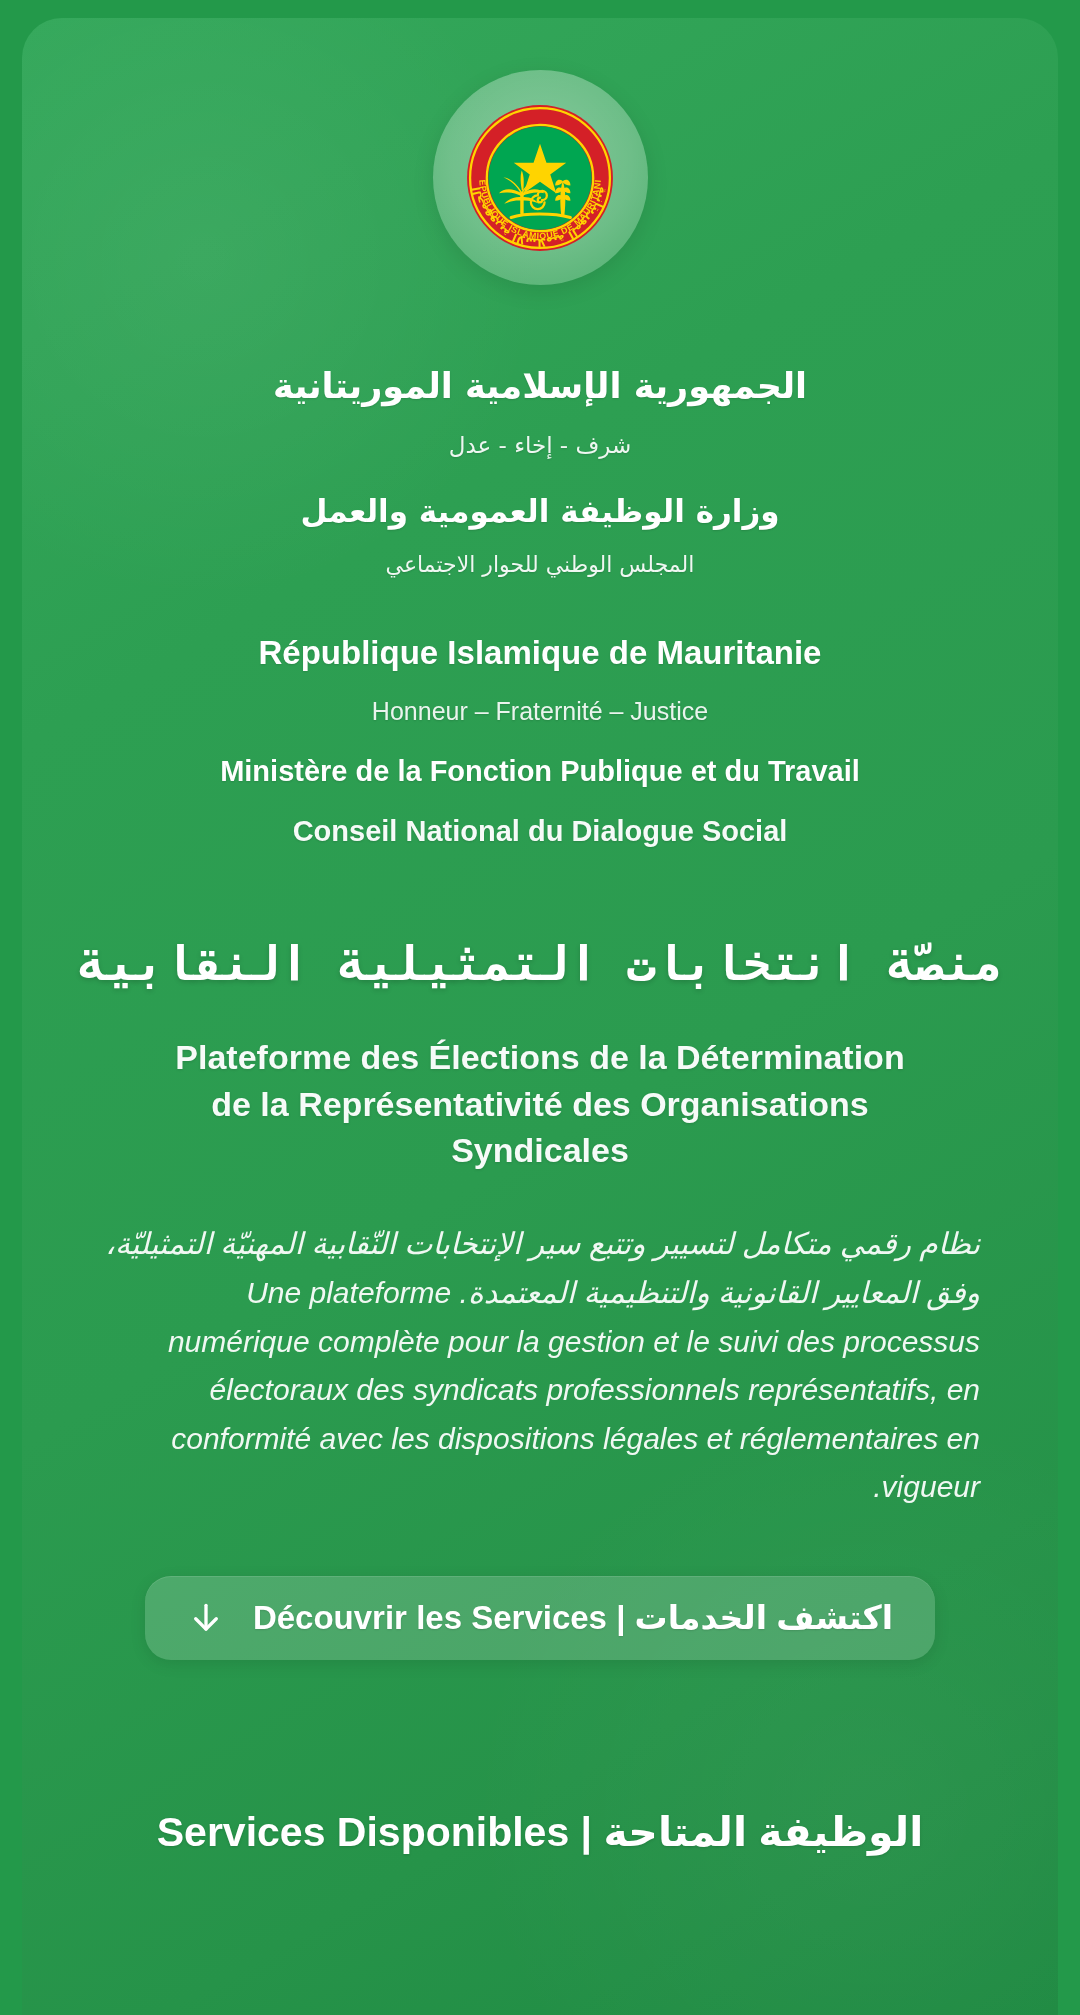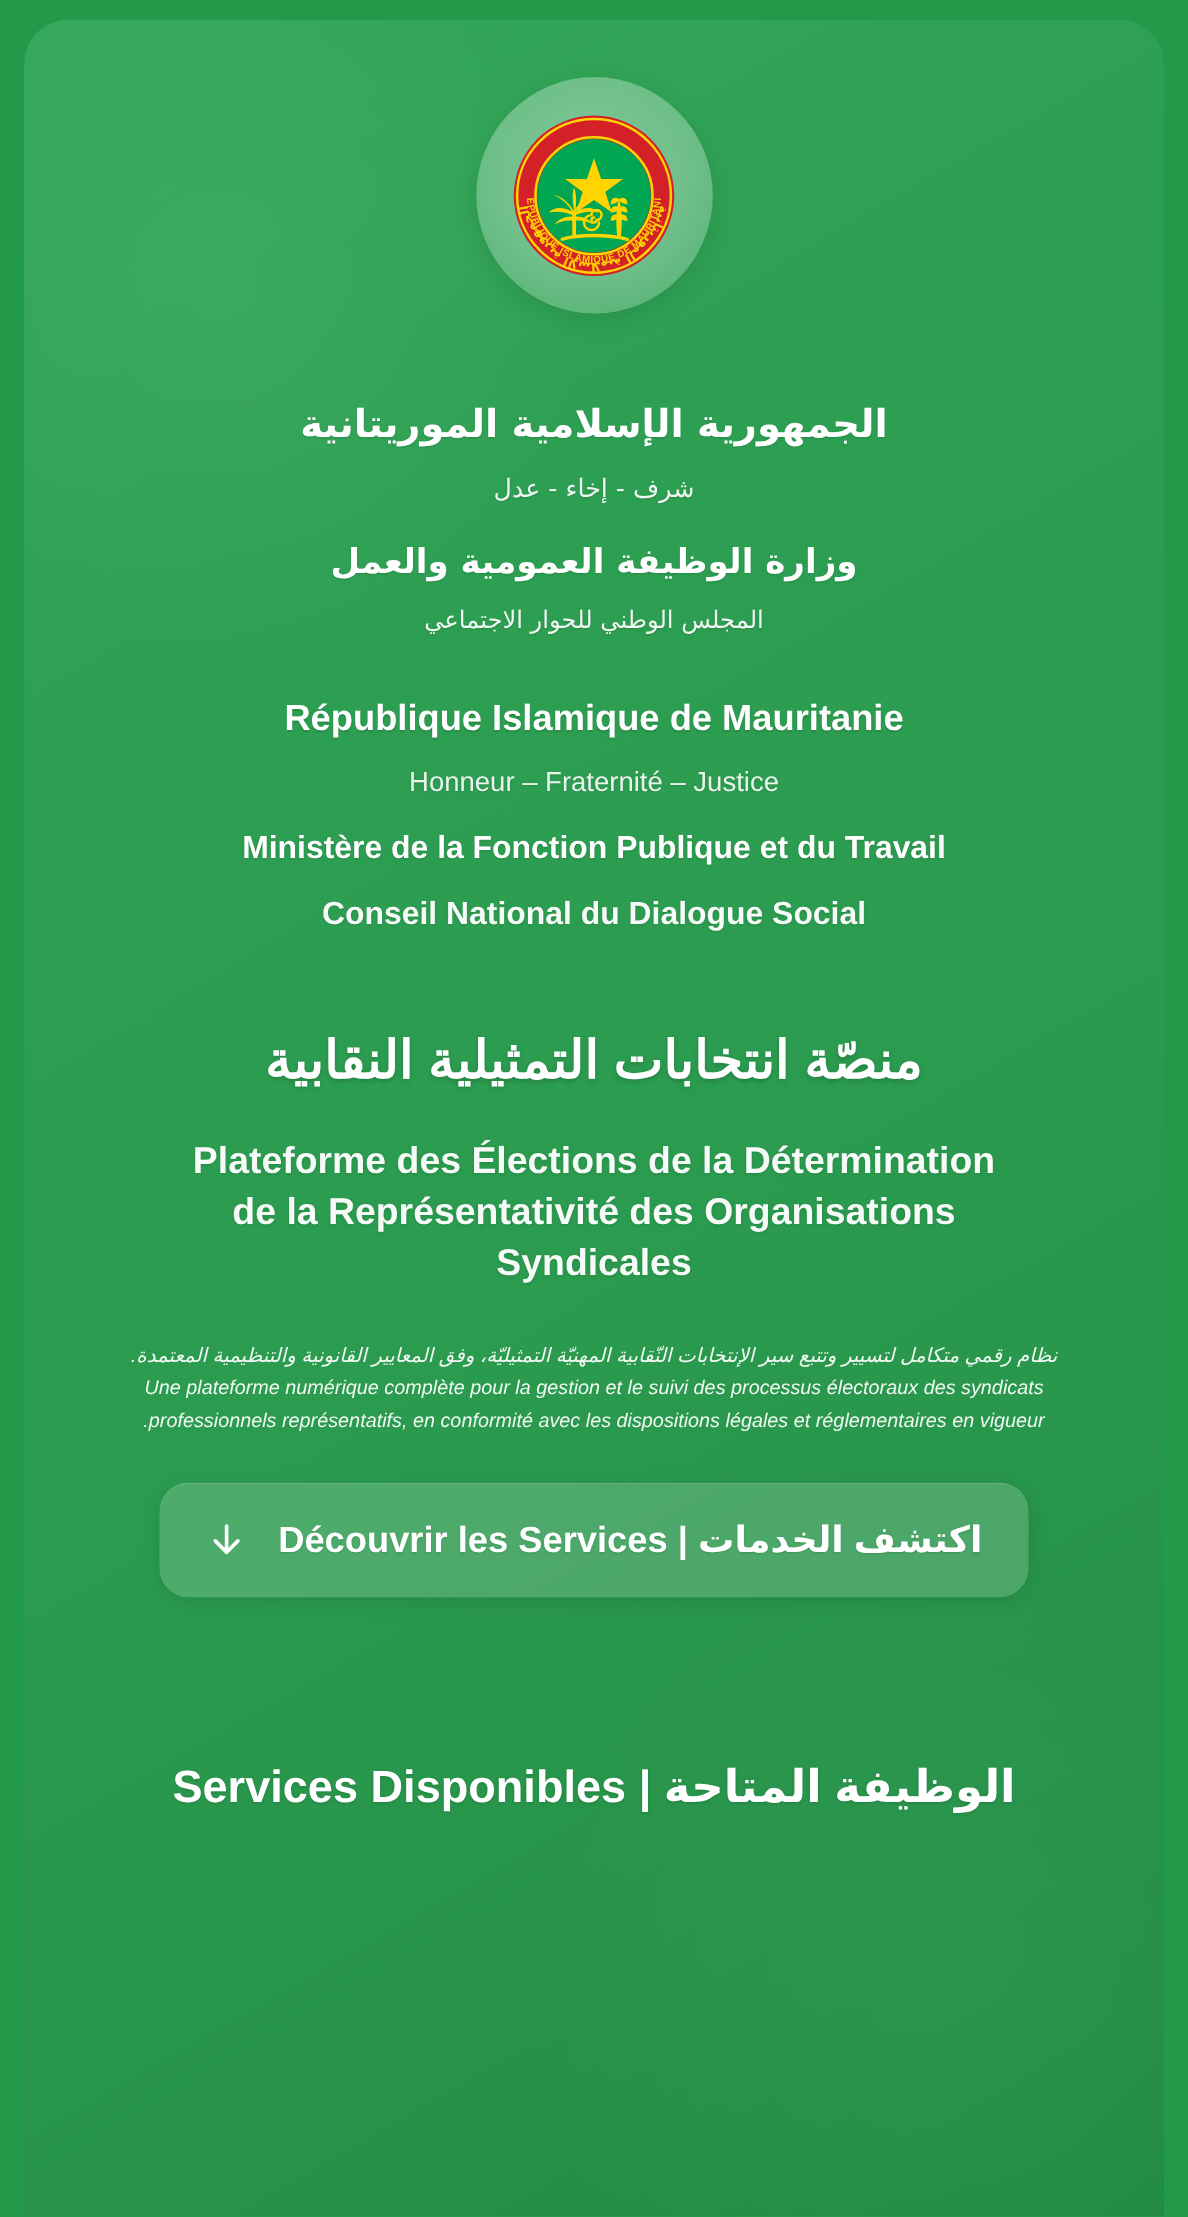--- a/index.html
+++ b/index.html
@@ -104,21 +104,21 @@
   #motto-fr    { margin-top: 20px; font-size: 25px; font-weight: normal;
                  color: rgba(255,255,255,0.90); }
   #ministry-fr { margin-top: 26px; font-size: 29px; font-weight: bold; }
   #council-fr  { margin-top: 22px; font-size: 29px; font-weight: bold;
                  color: rgba(255,255,255,0.96); }
 
   
   #platform-title-ar {
     margin-top: 84px;
     direction: rtl;
-    font-family: Liberation Sans, sans-serif;
+    font-family: Liberation Mono, monospace;
     font-size: 48px;
     font-weight: bold;
     color: #ffffff;
     text-align: center;
     letter-spacing: 0.5px;
     text-shadow: 0 2px 5px rgba(0,0,0,0.16);
   }
   #platform-title-fr {
     margin-top: 40px;
     width: 760px;
@@ -127,34 +127,34 @@
     line-height: 1.38;
     color: rgba(255,255,255,0.96);
     text-align: center;
     text-shadow: 0 1px 3px rgba(0,0,0,0.12);
   }
 
   
   #description {
     margin-top: 46px;
     width: 880px;
-    font-size: 18px;
+    font-size: 30px;
     line-height: 1.62;
     font-style: italic;
     color: rgba(255,255,255,0.93);
-    text-align: center;
+    text-align: right;
     direction: rtl;
     unicode-bidi: plaintext;
   }
 
   
   #cta-button {
-    margin-top: 42px;
+    margin-top: 64px;
     width: 790px;
-    height: 104px;
+    height: 84px;
     border: none;
     border-radius: 26px;
     background: rgba(255,255,255,0.17);
     color: #ffffff;
     display: flex;
     align-items: center;
     justify-content: center;
     gap: 28px;
     cursor: pointer;
     box-shadow: 0 4px 16px rgba(0,0,0,0.10), inset 0 1px 0 rgba(255,255,255,0.11);

